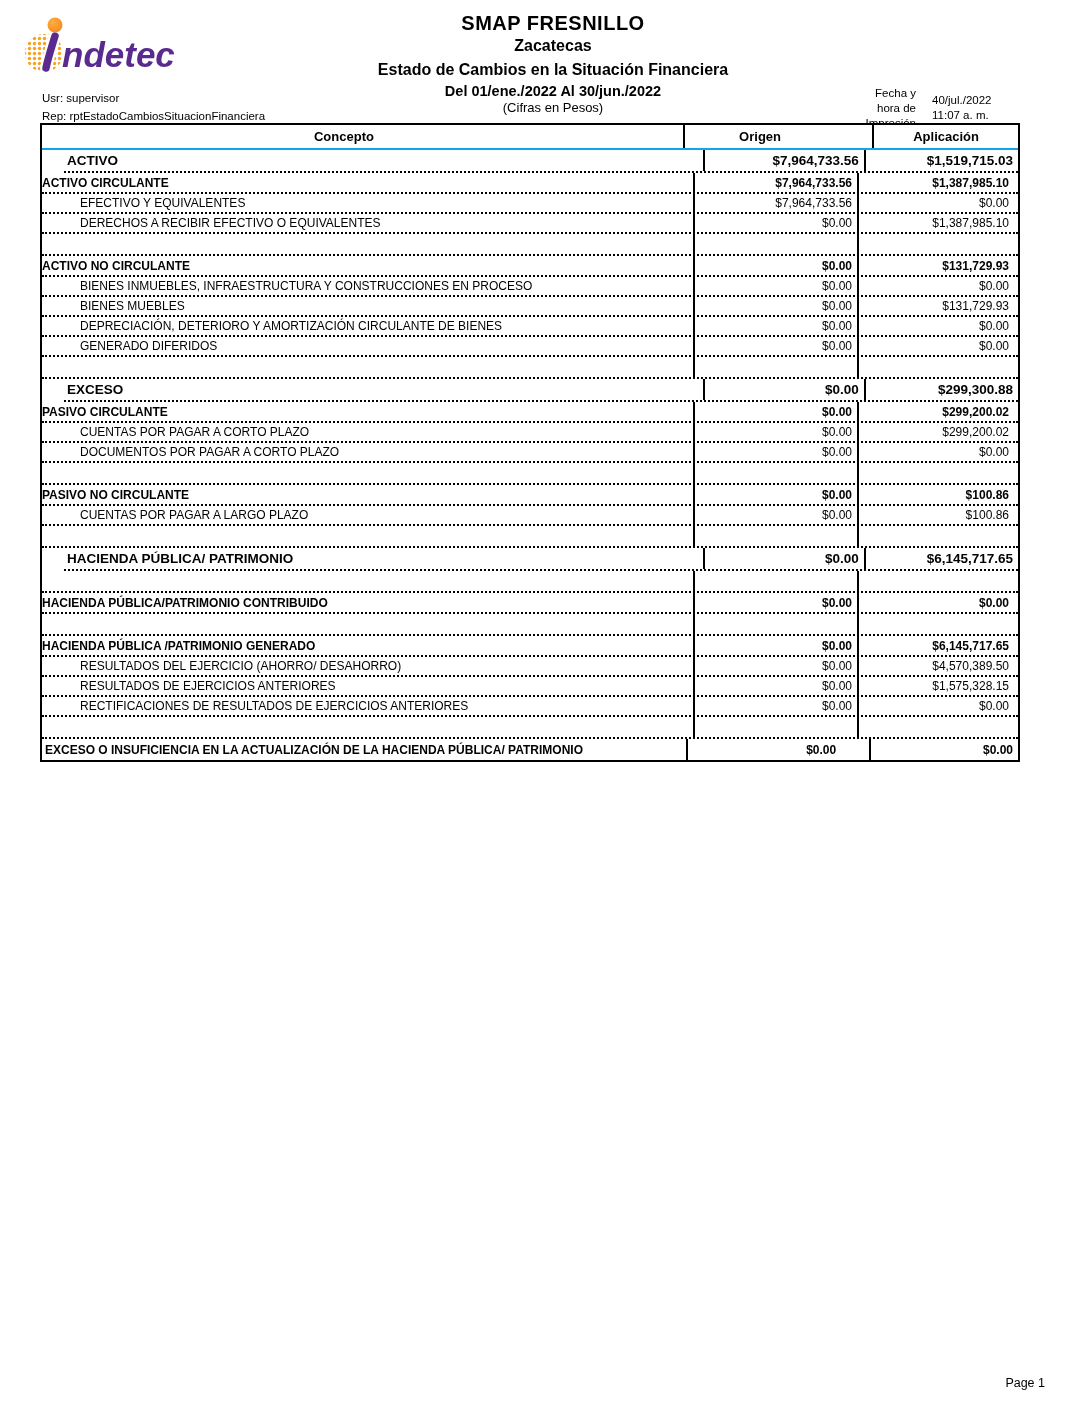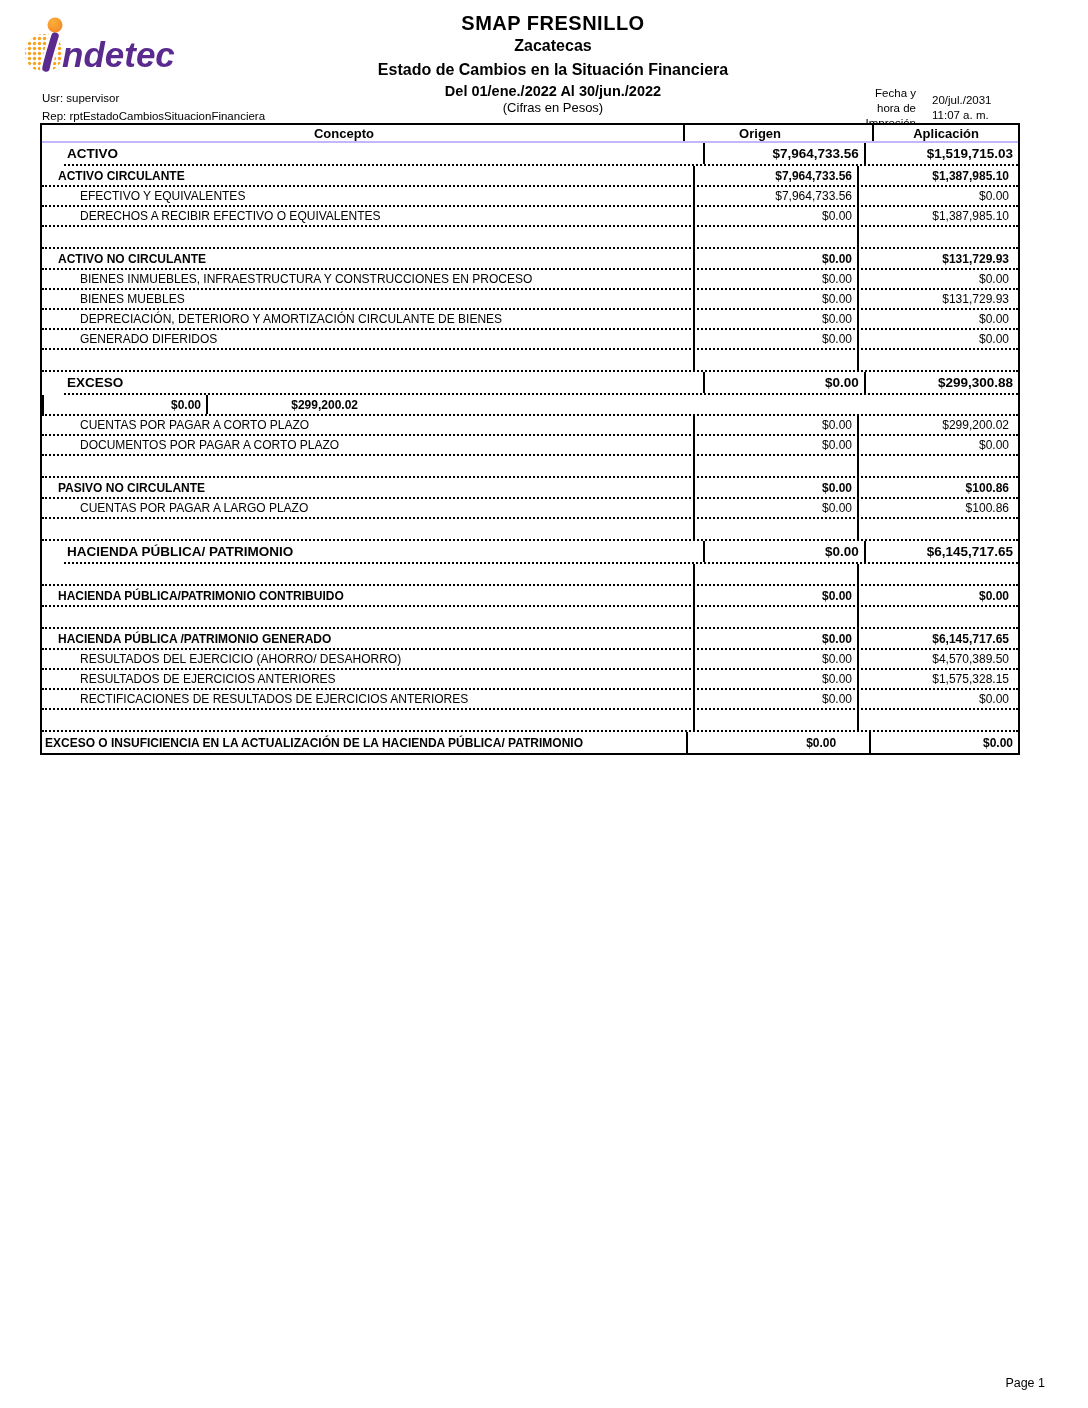--- a/index.html
+++ b/index.html
@@ -23,30 +23,30 @@
   
   .printinfo{position:absolute;left:828px;top:86px;display:flex;align-items:center;font-size:11.5px;}
   .printinfo .plabel{width:88px;text-align:right;line-height:1.3;padding-right:6px;}
   .printinfo .pdivider{width:2px;background:#000;}
   .printinfo .pvalues{padding-left:8px;line-height:1.3;white-space:nowrap;}
 
   
   .rtable{position:absolute;left:40px;top:123px;width:980px;border:2px solid #000;box-sizing:border-box;background:#fff;}
   .trow{display:flex;border-bottom:2px dotted #000;box-sizing:border-box;}
   .trow:last-child{border-bottom:none;}
-  .trow.thead{border-bottom:2px solid #c4b5fd;height:18px;gap:37px;}
+  .trow.thead{border-bottom:2px solid #0ea5e9;height:25px;gap:37px;}
   .cell{box-sizing:border-box;display:flex;align-items:center;overflow:hidden;white-space:nowrap;}
   .c-concept{width:651px;padding-left:3px;}
   .c-origen{width:164px;border-left:2px solid #000;justify-content:flex-end;padding-right:5px;}
   .c-aplicacion{width:157px;border-left:2px solid #000;justify-content:flex-end;padding-right:5px;}
   .thead .cell{justify-content:center;font-weight:700;font-size:13px;padding:0;}
   .l0{height:23px;font-weight:700;font-size:13.5px;margin-left:22px;}
   .l0s{height:21px;font-weight:700;font-size:12px;gap:28px;}
   .l1{height:21px;font-weight:700;font-size:12px;}
-  .l1 .c-concept{padding-left:16px;}
+  .l1 .c-concept{padding-left:0;}
   .l2{height:20px;font-weight:400;font-size:12px;}
   .l2 .c-concept{padding-left:38px;}
   .blank{height:22px;font-size:12px;}
 
   
   .pagefoot{position:absolute;right:43px;top:1376px;font-size:12.5px;}
 </style>
 </head>
 <body>
 
@@ -93,21 +93,21 @@
     <div>Rep: rptEstadoCambiosSituacionFinanciera</div>
   </div>
 
   <div class="printinfo">
     <div class="plabel">
       <div>Fecha y</div>
       <div>hora de Impresión</div>
     </div>
     <div class="pdivider"></div>
     <div class="pvalues">
-      <div>20/jul./2031</div>
+      <div>40/jul./2022</div>
       <div>11:07 a. m.</div>
     </div>
   </div>
 
   <div class="rtable">
     <div class="trow thead">
       <div class="cell c-concept">Concepto</div>
       <div class="cell c-origen">Origen</div>
       <div class="cell c-aplicacion">Aplicación</div>
     </div>
@@ -166,20 +166,21 @@
           <div class="cell c-concept"></div>
           <div class="cell c-origen"></div>
           <div class="cell c-aplicacion"></div>
         </div>
         <div class="trow l0">
           <div class="cell c-concept">EXCESO</div>
           <div class="cell c-origen">$0.00</div>
           <div class="cell c-aplicacion">$299,300.88</div>
         </div>
         <div class="trow l1">
+          <div class="cell c-concept">PASIVO CIRCULANTE</div>
           <div class="cell c-origen">$0.00</div>
           <div class="cell c-aplicacion">$299,200.02</div>
         </div>
         <div class="trow l2">
           <div class="cell c-concept">CUENTAS POR PAGAR A CORTO PLAZO</div>
           <div class="cell c-origen">$0.00</div>
           <div class="cell c-aplicacion">$299,200.02</div>
         </div>
         <div class="trow l2">
           <div class="cell c-concept">DOCUMENTOS POR PAGAR A CORTO PLAZO</div>

